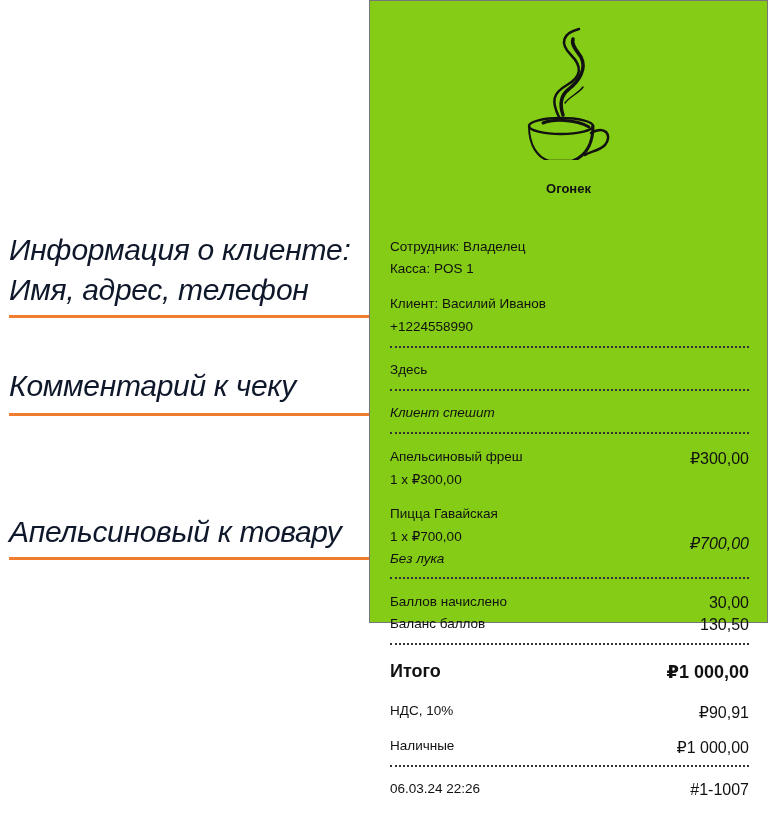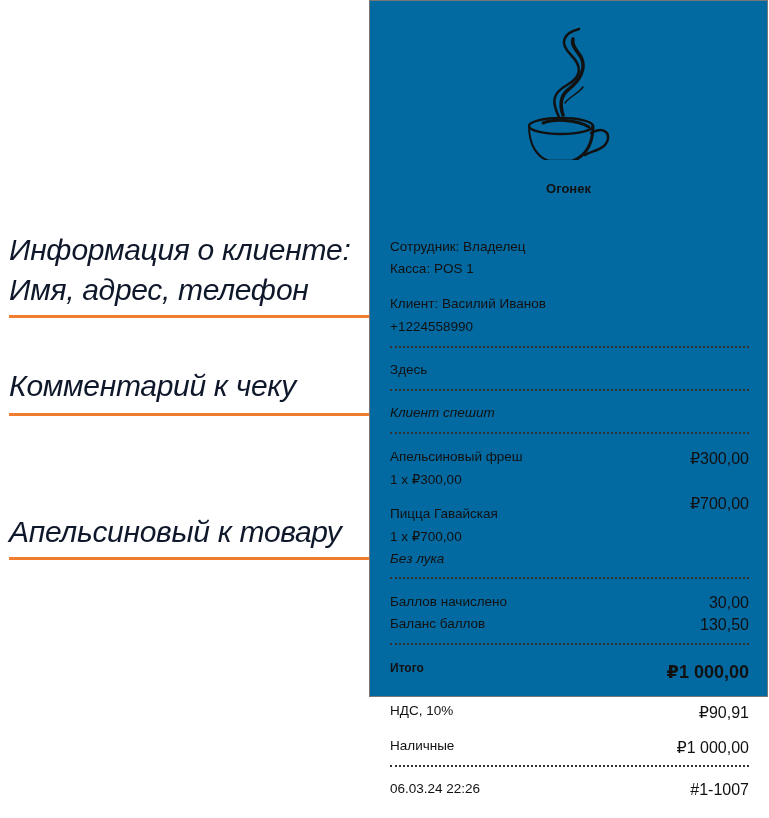--- a/index.html
+++ b/index.html
@@ -3,43 +3,43 @@
   <meta charset="utf-8">
   <style>
     * { margin: 0; padding: 0; box-sizing: border-box; }
     html, body { width: 769px; height: 818px; background: #ffffff; overflow: hidden; }
     body { position: relative; font-family: "Liberation Sans", "DejaVu Sans", sans-serif; color: #111; }
 
     
     .receipt {
       position: absolute;
       left: 369px; top: 0px;
-      width: 399px; height: 697px;
+      width: 399px; height: 623px;
       border-left: 1.5px solid #777;
       border-right: 1.5px solid #777;
       border-bottom: 1.5px solid #777;
       border-top: 1.5px solid #777;
-      background: #0369a1;
+      background: #84cc16;
       padding-left: 22px;
     }
     .logo {
       position: absolute; left: 153px; top: 24px; width: 90px; height: 135px;
     }
     .store-name {
       position: absolute; left: 0; right: 0; top: 180px;
       text-align: center; font-weight: bold; font-size: 13px;
     }
     .t { position: absolute; left: 20px; font-size: 13.5px; white-space: nowrap; }
     .r { position: absolute; right: 18px; font-size: 16px; white-space: nowrap; text-align: right; }
     .it { font-style: italic; }
     .dots {
       position: absolute; left: 20px; right: 18px; height: 0;
       border-top: 2px dotted #333;
     }
-    .total-l { font-weight: bold; font-size: 12px; }
+    .total-l { font-weight: bold; font-size: 18px; }
     .total-r { font-weight: bold; font-size: 18px; }
 
     
     .anno {
       position: absolute; color: #0f172a; font-style: italic;
       font-size: 30px; white-space: nowrap; letter-spacing: -0.3px;
       font-family: "Liberation Sans", "DejaVu Sans", sans-serif;
     }
     .arrow-line {
       position: absolute; height: 3px; background: #F07D2E; left: 9px;
@@ -94,21 +94,21 @@
   <div class="t" style="top:361px;">Здесь</div>
   <div class="dots" style="top:388px;"></div>
   <div class="t it" style="top:404px;">Клиент спешит</div>
   <div class="dots" style="top:431px;"></div>
 
   <div class="t" style="top:448px;">Апельсиновый фреш</div>
   <div class="r" style="top:448px;">₽300,00</div>
   <div class="t" style="top:470px;">1 x ₽300,00</div>
 
   <div class="t" style="top:505px;">Пицца Гавайская</div>
-  <div class="r" style="top:493px;">₽700,00</div>
+  <div class="r" style="top:533px;font-style:italic;">₽700,00</div>
   <div class="t" style="top:527px;">1 x ₽700,00</div>
   <div class="t it" style="top:550px;">Без лука</div>
 
   <div class="dots" style="top:576px;"></div>
 
   <div class="t" style="top:593px;">Баллов начислено</div>
   <div class="r" style="top:593px;">30,00</div>
   <div class="t" style="top:615px;">Баланс баллов</div>
   <div class="r" style="top:615px;">130,50</div>
 

